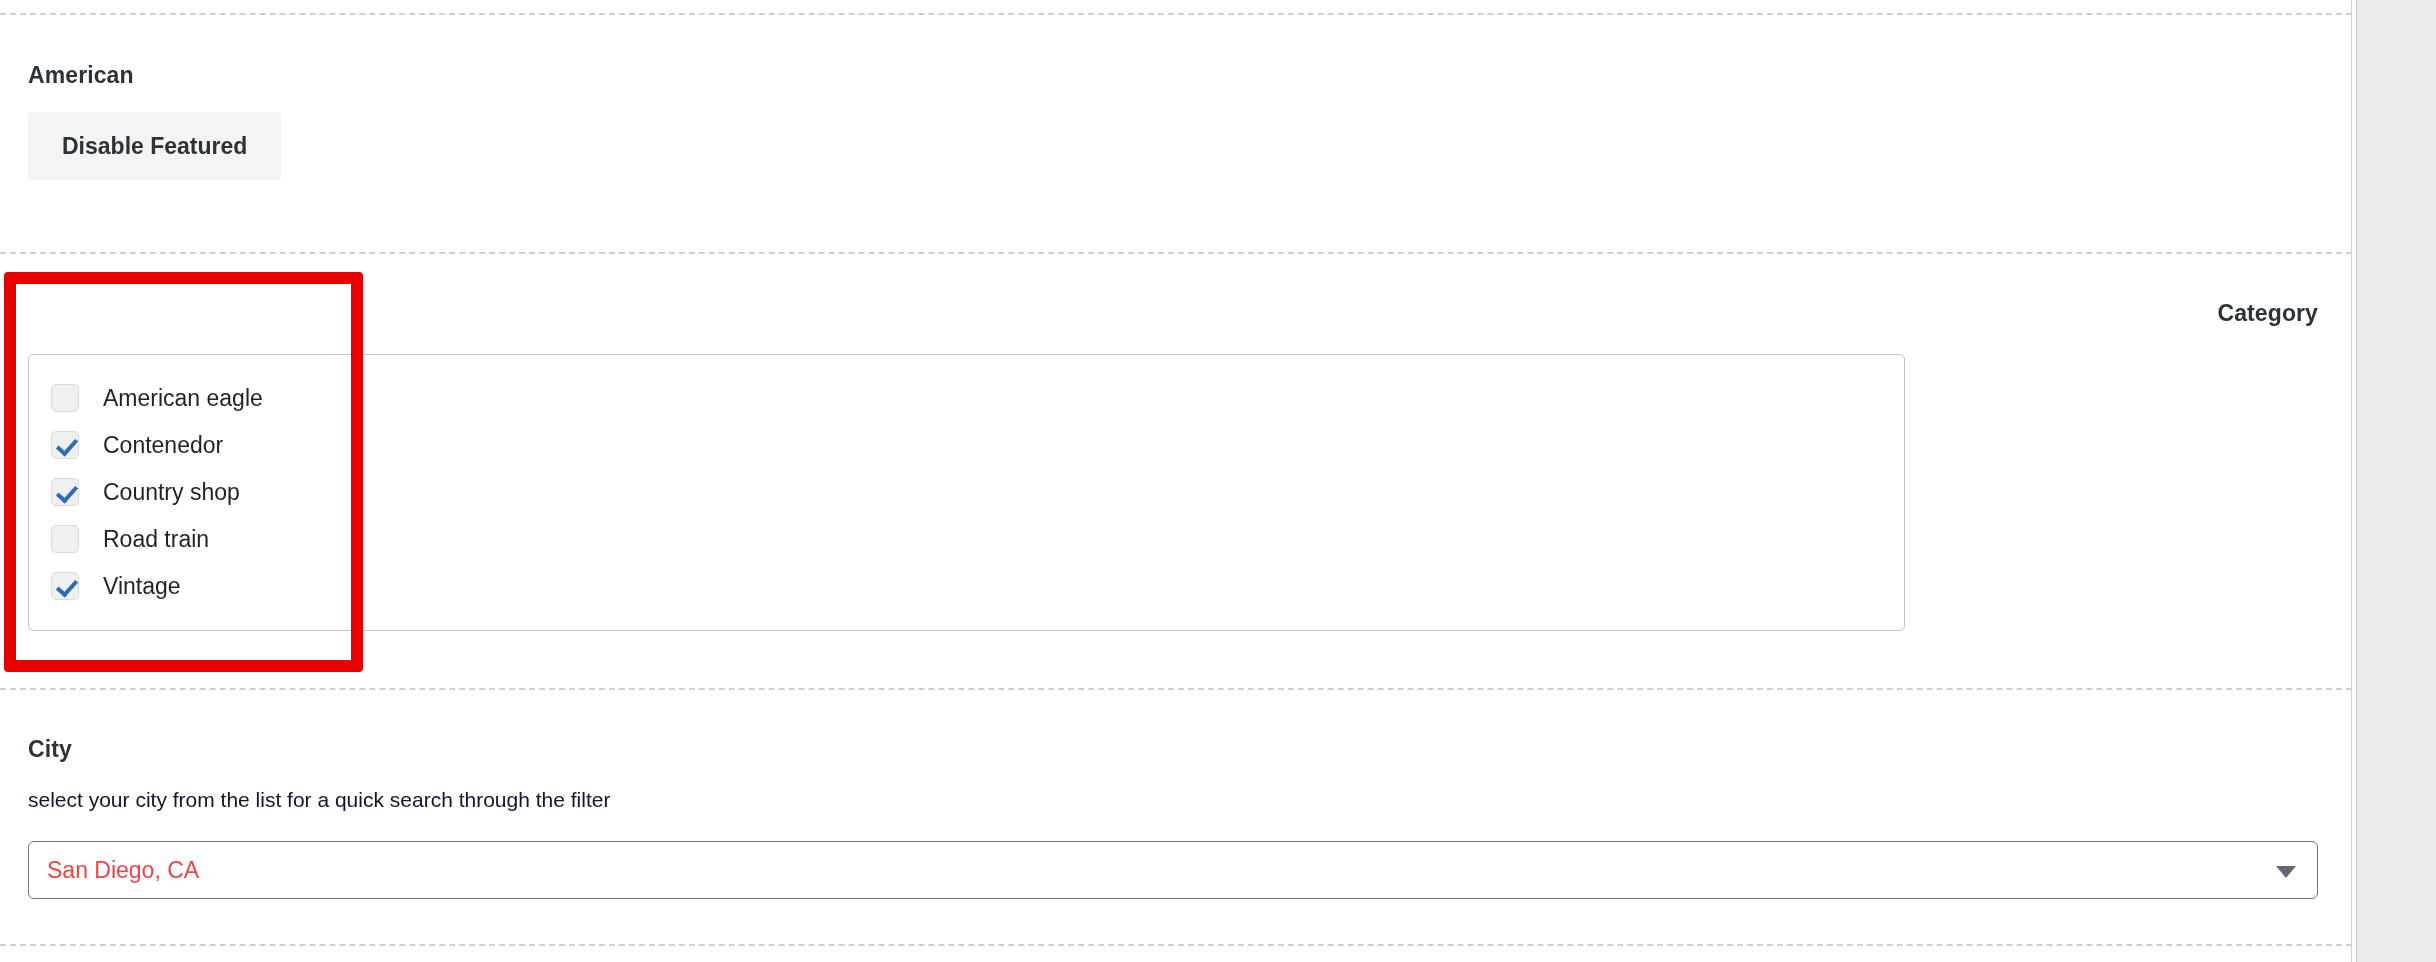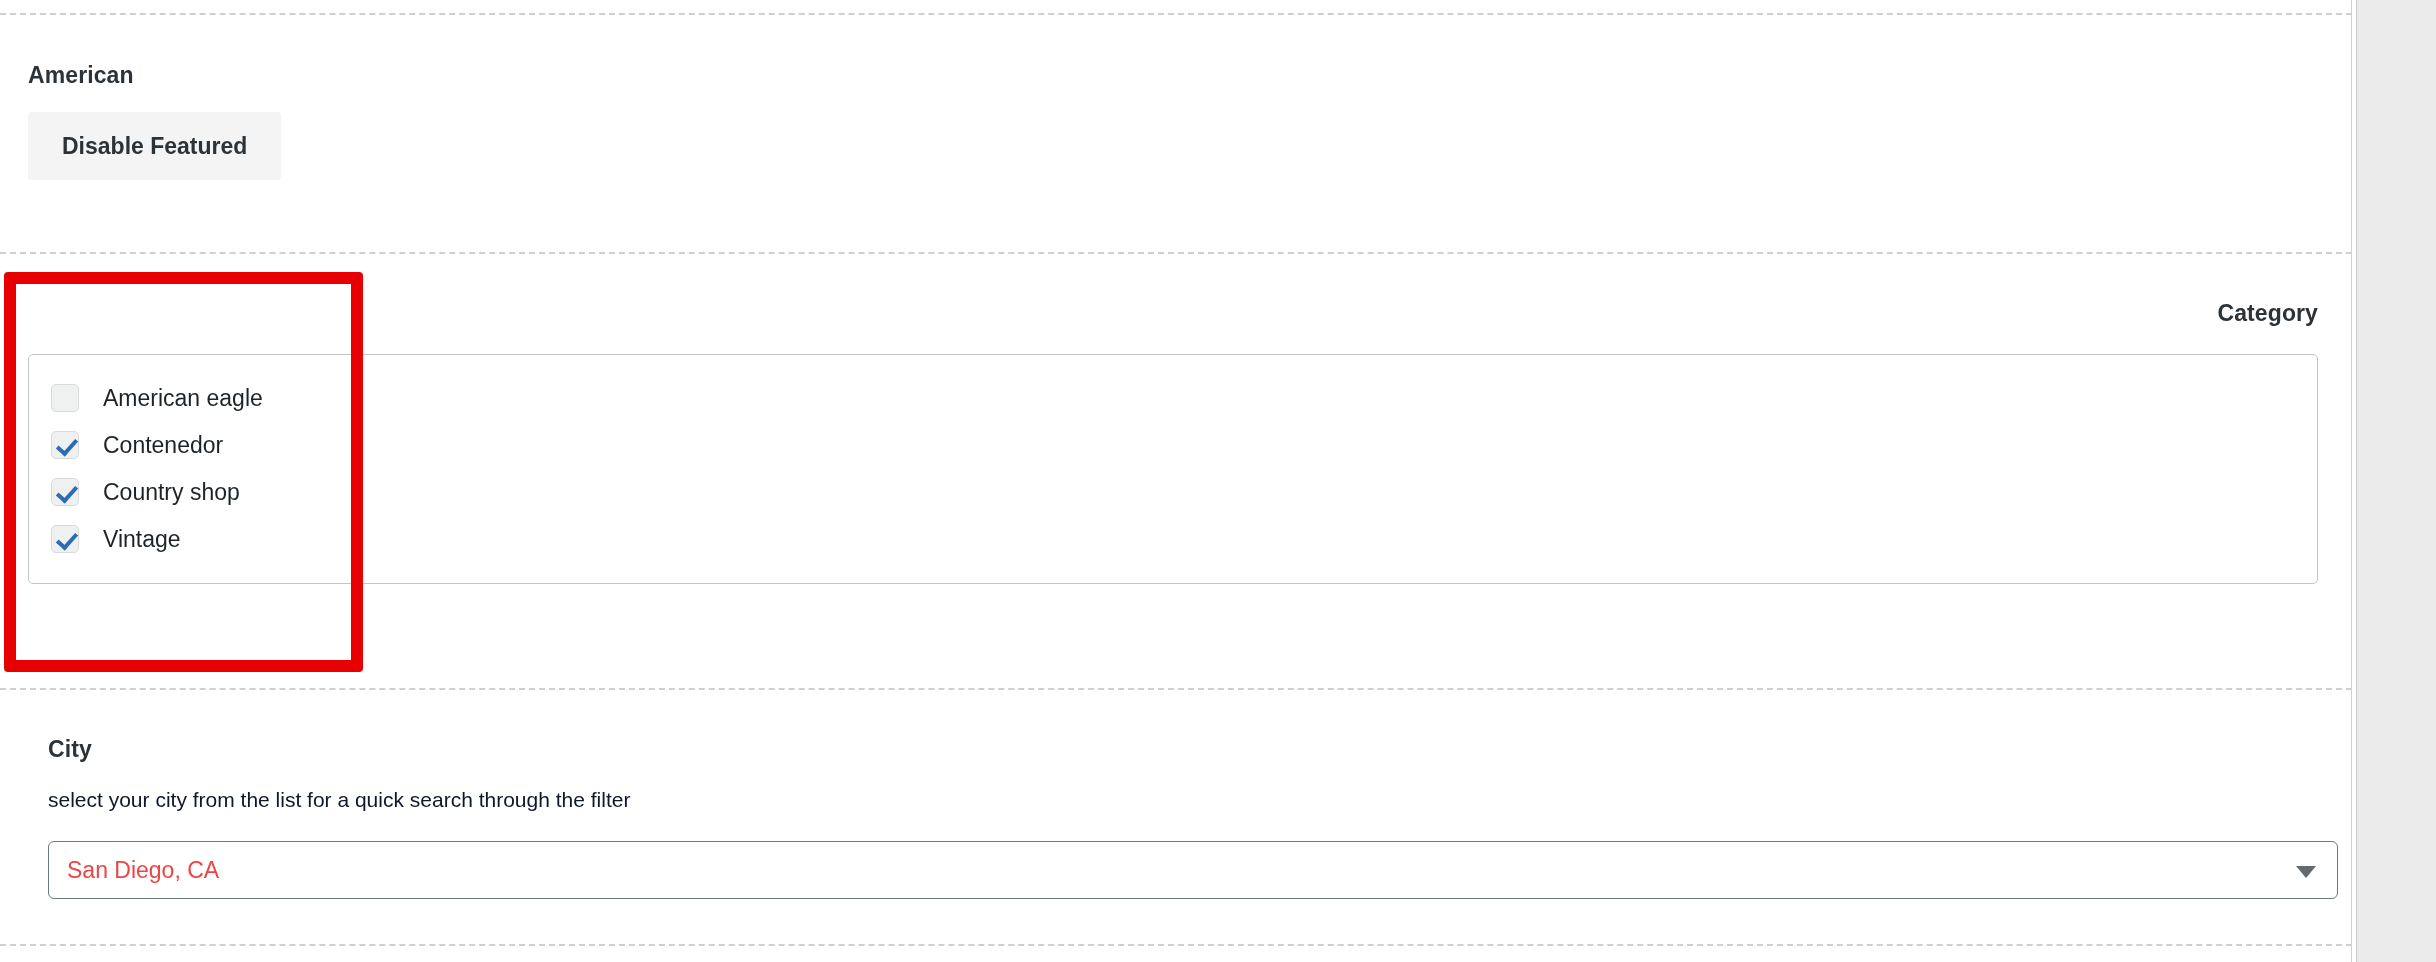--- a/index.html
+++ b/index.html
@@ -103,21 +103,21 @@
     top: 300px;
     width: 2290px;
   }
   #category-label { margin: 0 0 26px 1px; text-align: right; }
 
   #category-box {
     border: 1px solid #c3c4c7;
     border-radius: 5px;
     background: #ffffff;
     padding: 20px 0 20px 0;
-    width: 2290px;
+    width: 1877px;
     box-sizing: border-box;
     min-height: 230px;
   }
 
   .category-row {
     display: flex;
     align-items: center;
     height: 47px;
     padding-left: 22px;
   }
@@ -164,21 +164,20 @@
     pointer-events: none;
     z-index: 50;
   }
 
   
   #city-section {
     position: absolute;
     left: 28px;
     top: 736px;
     width: 2290px;
-    margin-left: 20px;
   }
   #city-label { margin: 0 0 22px 0; }
   #city-help { margin: 0 0 28px 0; }
 
   #city-select-wrap {
     position: relative;
     width: 2290px;
     height: 58px;
   }
   #city-select {
@@ -240,20 +239,24 @@
       <div class="category-row">
         <span class="cb checked"></span>
         <span class="category-text">Contenedor</span>
       </div>
 
       <div class="category-row">
         <span class="cb checked"></span>
         <span class="category-text">Country shop</span>
       </div>
 
+      <div class="category-row">
+        <span class="cb"></span>
+        <span class="category-text">Road train</span>
+      </div>
 
       <div class="category-row">
         <span class="cb checked"></span>
         <span class="category-text">Vintage</span>
       </div>
 
     </div>
   </div>
 
   <div id="category-highlight"></div>

